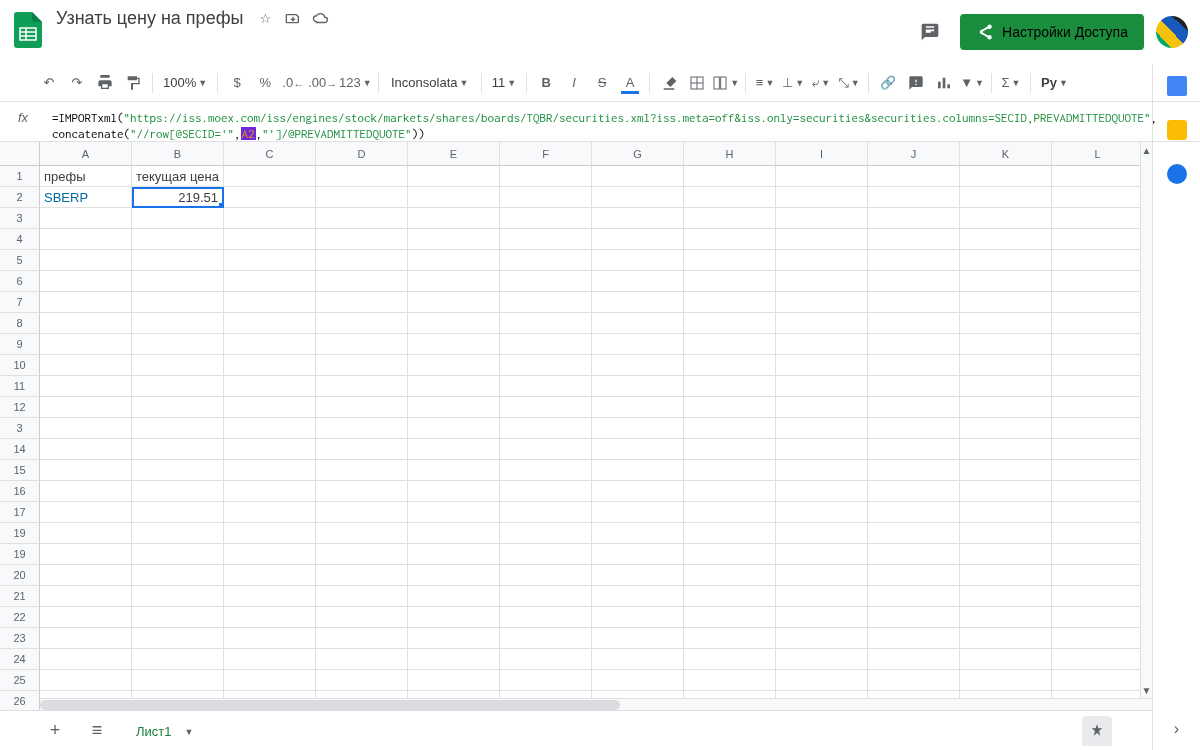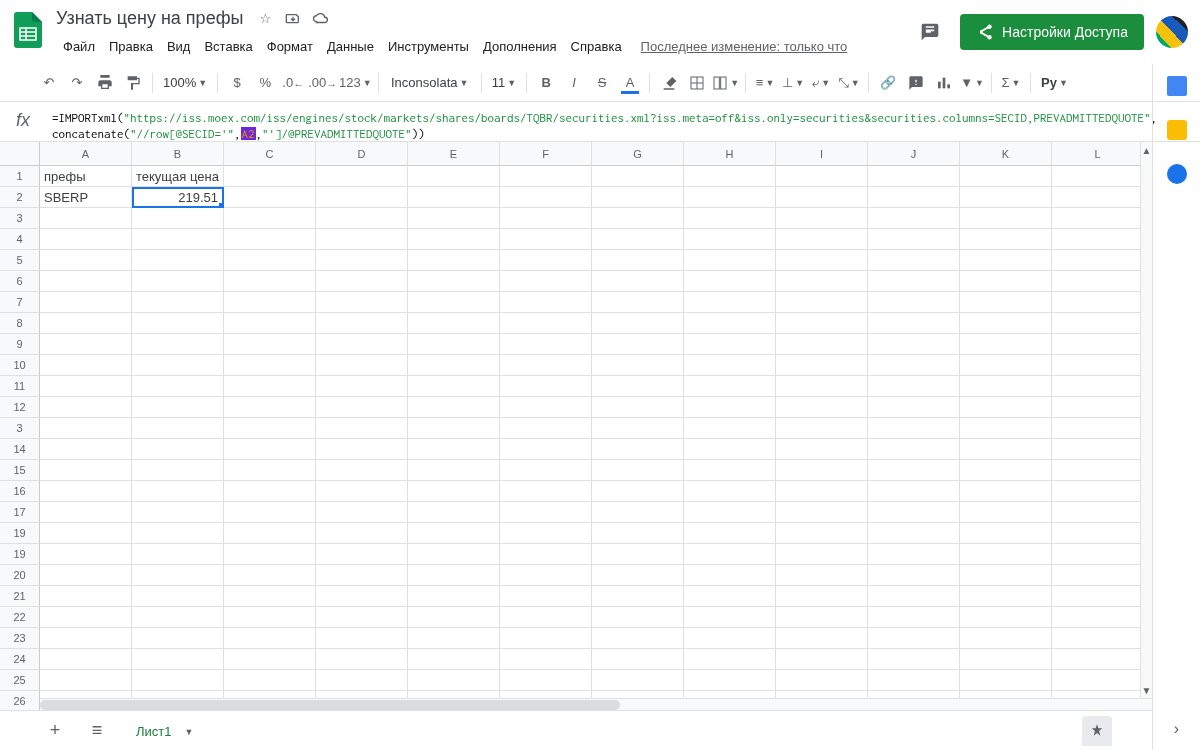--- a/index.html
+++ b/index.html
@@ -10,49 +10,49 @@
 .logo svg { width:28px; height:36px; }
 .title-area { flex:1; margin-left:8px; }
 .title-row { display:flex; align-items:flex-start; height:24px; }
 .doc-title { font-size:18px; color:#3c4043; margin-right:8px; }
 .title-icon { width:20px; height:20px; color:#5f6368; margin:0 4px; display:flex; align-items:center; justify-content:center; cursor:pointer; }
 .menu-row { display:flex; align-items:center; height:24px; margin-top:2px; }
 .menu-item { padding:2px 7px; font-size:13px; color:#202124; cursor:pointer; border-radius:4px; }
 .last-edit { color:#5f6368; font-size:13px; margin-left:12px; text-decoration:underline; cursor:pointer; }
 .header-right { display:flex; align-items:center; gap:12px; margin-top:6px; }
 .comment-btn { width:36px; height:36px; display:flex; align-items:center; justify-content:center; border-radius:50%; cursor:pointer; color:#5f6368; }
-.share-btn { background:#1a8e3c; color:#ffffff; height:36px; padding:0 16px; border-radius:4px; display:flex; align-items:center; gap:8px; font-size:14px; font-weight:500; cursor:pointer; }
+.share-btn { background:#1a8e3c; color:#000000; height:36px; padding:0 16px; border-radius:4px; display:flex; align-items:center; gap:8px; font-size:14px; font-weight:500; cursor:pointer; }
 .avatar { width:32px; height:32px; border-radius:50%; background:linear-gradient(45deg,#00a86b 0 25%,#f4c20d 25% 50%,#185abc 50% 75%,#202124 75% 100%); cursor:pointer; }
 
 .toolbar { height:38px; border-bottom:1px solid #e0e0e0; display:flex; align-items:center; padding:0 10px 0 36px; gap:2px; }
 .tb-btn { min-width:26px; height:26px; display:flex; align-items:center; justify-content:center; color:#5f6368; cursor:pointer; border-radius:2px; font-size:13px; }
 .tb-sep { width:1px; height:20px; background:#e0e0e0; margin:0 4px; }
 .tb-text { padding:0 4px; font-size:13px; color:#3c4043; }
 .dropdown-arrow { font-size:9px; color:#5f6368; margin-left:2px; }
 .text-color-btn { position:relative; }
 .text-color-btn::after { content:''; position:absolute; bottom:2px; left:4px; right:4px; height:3px; background:#1a73e8; }
 .toolbar-right { margin-left:auto; display:flex; align-items:center; }
 .collapse-btn { width:26px; height:26px; display:flex; align-items:center; justify-content:center; cursor:pointer; color:#5f6368; }
 
 .formula-bar { height:40px; border-bottom:1px solid #e0e0e0; display:flex; align-items:flex-start; padding-top:4px; }
-.fx-label { width:46px; font-style:italic; color:#5f6368; font-size:18px; text-align:center; padding-top:4px; }
+.fx-label { width:46px; font-style:italic; color:#5f6368; font-size:13px; text-align:center; padding-top:4px; }
 .formula-content { flex:1; font-family:Inconsolata,monospace; font-size:13px; line-height:16px; padding:4px 6px; }
 .formula-content .fn { color:#000; }
 .formula-content .url { color:#1a8e3c; }
 .formula-content .cellref { color:#f29900; background:#6d28d9; padding:0 1px; }
 .formula-content .xpath { color:#1a8e3c; }
 
 .sheet-area { position:absolute; top:142px; left:0; right:48px; bottom:40px; overflow:hidden; }
 .grid { display:grid; grid-template-columns:40px 92px 92px 92px 92px 92px 92px 92px 92px 92px 92px 92px 92px; }
 .col-header { height:24px; background:#f8f9fa; border-right:1px solid #e0e0e0; border-bottom:1px solid #ccc; display:flex; align-items:center; justify-content:center; font-size:11px; color:#5f6368; cursor:pointer; }
 .corner { background:#f8f9fa; border-right:1px solid #ccc; border-bottom:1px solid #ccc; }
 .row-header { background:#f8f9fa; border-right:1px solid #ccc; border-bottom:1px solid #e0e0e0; display:flex; align-items:center; justify-content:center; font-size:11px; color:#5f6368; height:21px; cursor:pointer; }
 .cell { border-right:1px solid #e0e0e0; border-bottom:1px solid #e0e0e0; height:21px; padding:0 4px; display:flex; align-items:center; font-size:13px; cursor:cell; overflow:hidden; white-space:nowrap; }
 .cell.right { justify-content:flex-end; }
-.cell.link { color:#404040; }
+.cell.link { color:#0369a1; }
 .cell.active { border:2px solid #1a73e8; position:relative; }
 .cell.active::after { content:''; position:absolute; right:-3px; bottom:-3px; width:6px; height:6px; background:#1a73e8; }
 
 .scroll-h { position:absolute; bottom:40px; left:40px; right:48px; height:12px; background:#f8f9fa; border-top:1px solid #e0e0e0; }
 .scroll-h-thumb { position:absolute; left:0; width:580px; height:10px; top:1px; background:#dadce0; border-radius:5px; }
 .scroll-v { position:absolute; top:142px; right:48px; bottom:52px; width:12px; background:#f8f9fa; border-left:1px solid #e0e0e0; }
 .scroll-v-arrow { height:16px; display:flex; align-items:center; justify-content:center; color:#5f6368; font-size:10px; cursor:pointer; }
 
 .bottom-bar { position:absolute; bottom:0; left:0; right:48px; height:40px; border-top:1px solid #e0e0e0; display:flex; align-items:center; padding:0 40px; gap:12px; }
 .bb-btn { width:30px; height:30px; display:flex; align-items:center; justify-content:center; color:#5f6368; cursor:pointer; font-size:18px; }
@@ -90,32 +90,20 @@
           <svg width="16" height="16" viewBox="0 0 24 24" fill="none" stroke="currentColor" stroke-width="2">
             <path d="M3 7h14l3 3v8a1 1 0 01-1 1H3a1 1 0 01-1-1V8a1 1 0 011-1z"></path>
             <path d="M9 13l3 3 3-3M12 10v6"></path>
           </svg>
         </span>
       <span class="title-icon">
           <svg width="18" height="14" viewBox="0 0 24 18" fill="none" stroke="currentColor" stroke-width="1.8">
             <path d="M6 14a4 4 0 010-8 6 6 0 0111 2 3.5 3.5 0 010 7H6z"></path>
           </svg>
         </span>
-    </div>
-    <div class="menu-row">
-      <span class="menu-item">Файл</span>
-      <span class="menu-item">Правка</span>
-      <span class="menu-item">Вид</span>
-      <span class="menu-item">Вставка</span>
-      <span class="menu-item">Формат</span>
-      <span class="menu-item">Данные</span>
-      <span class="menu-item">Инструменты</span>
-      <span class="menu-item">Дополнения</span>
-      <span class="menu-item">Справка</span>
-      <span class="last-edit">Последнее изменение: только что</span>
     </div>
   </div>
   <div class="header-right">
     <div class="comment-btn">
         <svg width="20" height="20" viewBox="0 0 24 24" fill="currentColor">
           <path d="M20 2H4a2 2 0 00-2 2v18l4-4h14a2 2 0 002-2V4a2 2 0 00-2-2zM7 9h10v2H7zm6 4H7v-2h6zm4-6H7V5h10z"></path>
         </svg>
       </div>
     <div class="share-btn">
       <svg width="18" height="18" viewBox="0 0 24 24" fill="#fff">

